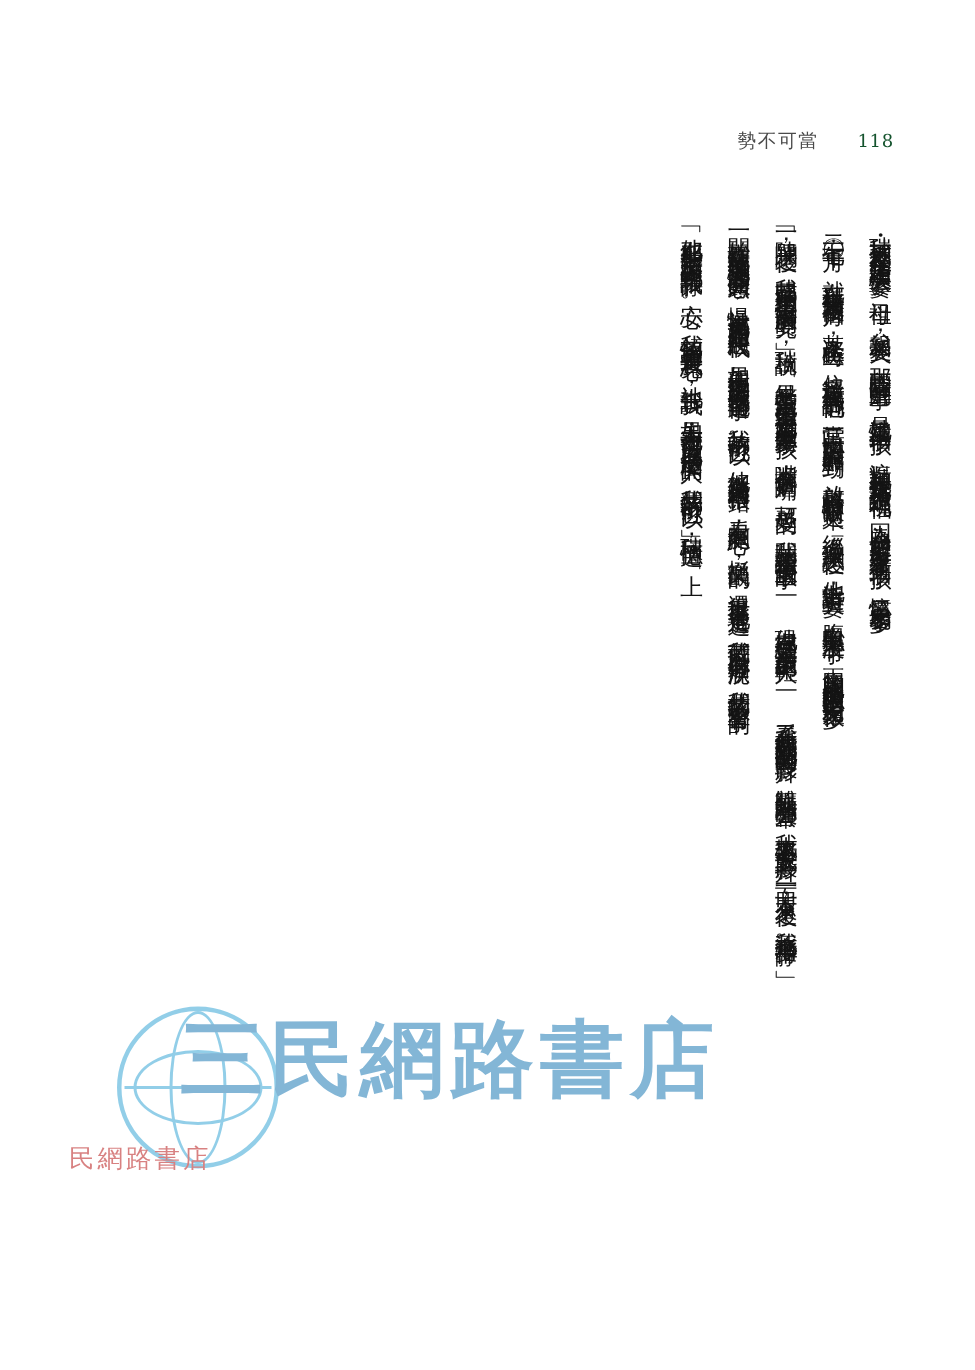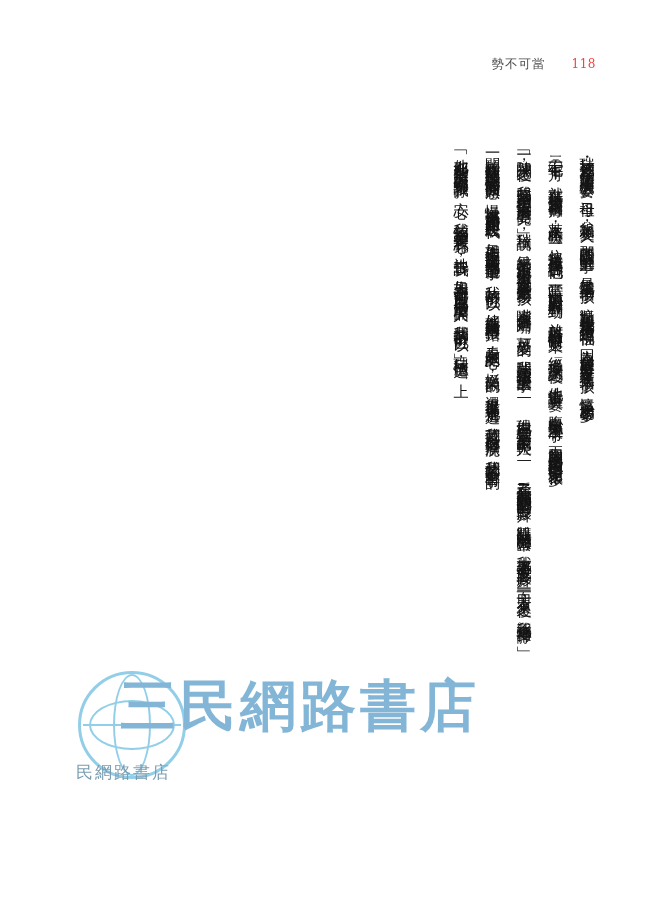--- a/index.html
+++ b/index.html
@@ -29,24 +29,25 @@
     right: 54px;
     display: flex;
     align-items: baseline;
     gap: 26px;
     font-size: 12.5px;
     letter-spacing: 1px;
     color: #4a4a4a;
   }
   .header-title {
     font-family: "DejaVu Serif", "Liberation Serif", serif;
+    margin-top: 30px;
   }
   .header-pageno {
     font-size: 12px;
-    color: #ef4444;
+    color: #14532d;
     letter-spacing: 0.5px;
   }
 
   
   .body-area {
     position: absolute;
     top: 130px;
     right: 48px;
     left: 52px;
     height: 700px;
@@ -142,24 +143,24 @@
     left: 124px;
     top: 74px;
     font-size: 20px;
     color: #3aa7d6;
     letter-spacing: 3px;
     white-space: nowrap;
     font-family: "DejaVu Sans", "Liberation Sans", sans-serif;
   }
   .wm-text-sub {
     position: absolute;
-    left: 76px;
+    left: 46px;
     top: 96px;
     font-size: 17px;
-    color: #0c4a6e;
+    color: #b91c1c;
     letter-spacing: 2px;
     white-space: nowrap;
     font-family: "DejaVu Sans", "Liberation Sans", sans-serif;
   }
 </style>
 </head>
 <body>
 
 <div class="page">
 

